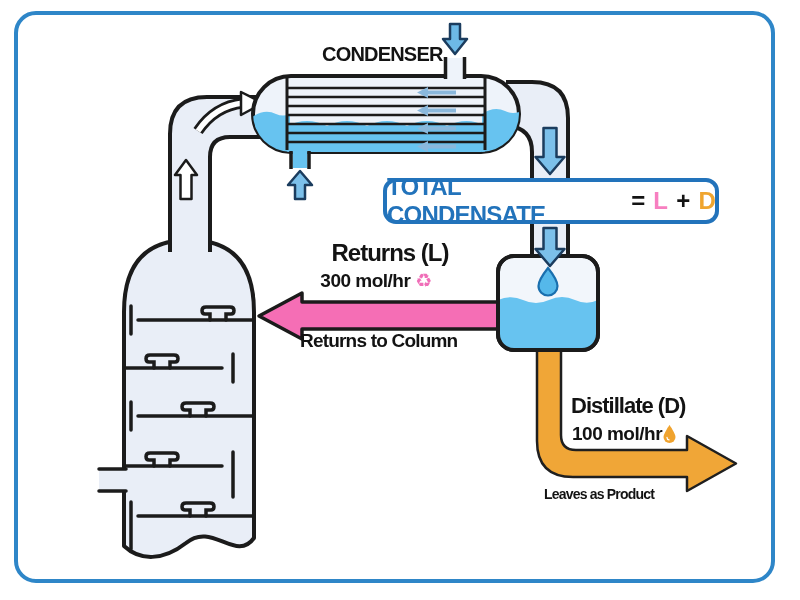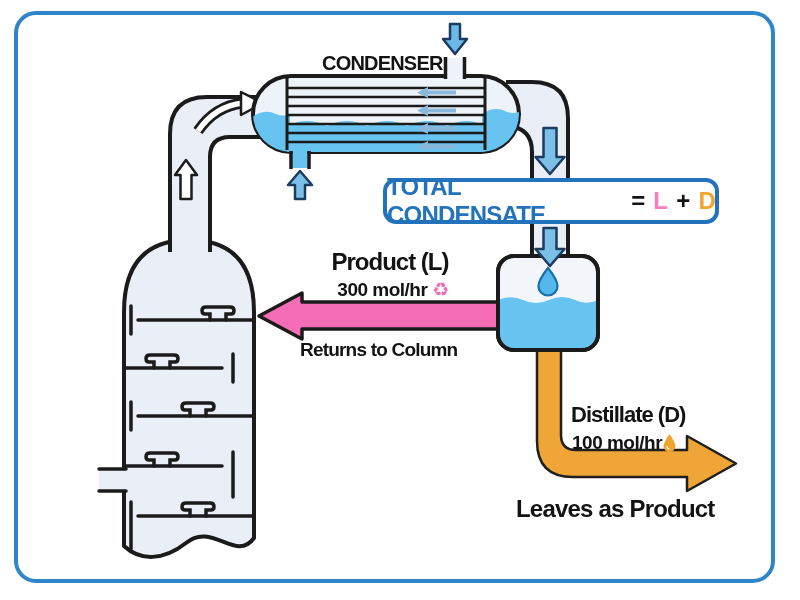--- a/index.html
+++ b/index.html
@@ -6,39 +6,39 @@
   body{
     width:800px;height:600px;background:#ffffff;position:relative;overflow:hidden;
     font-family:"Liberation Sans",sans-serif;color:#131313;
   }
   .abs{position:absolute;}
   .frame{
     left:14px;top:11px;width:761px;height:572px;
     border:4px solid #2e86c8;border-radius:22px;box-sizing:border-box;background:#ffffff;
   }
   svg.diagram{left:0;top:0;}
-  .txt{position:absolute;font-weight:bold;letter-spacing:-0.5px;line-height:1.05;white-space:nowrap;margin-top:9px;}
+  .txt{position:absolute;font-weight:bold;letter-spacing:-0.5px;line-height:1.05;white-space:nowrap;}
   .condenser-label{left:322px;top:44px;font-size:20px;letter-spacing:-0.8px;}
   .eq-box{
     left:383px;top:178px;width:336px;height:46px;box-sizing:border-box;
     border:4px solid #2273bb;border-radius:13px;background:#ffffff;
     display:flex;align-items:center;justify-content:center;gap:9px;
     font-weight:bold;font-size:24px;letter-spacing:-0.8px;
   }
   .eq-blue{color:#2273bb;}
   .eq-black{color:#131313;}
   .eq-pink{color:#f77fc0;}
   .eq-orange{color:#efa52f;}
   .reflux-title{left:290px;top:240px;width:200px;text-align:center;font-size:24px;letter-spacing:-1px;}
-  .reflux-rate{left:293px;top:271px;width:200px;text-align:center;font-size:19px;font-weight:bold;}
+  .reflux-rate{left:276px;top:271px;width:200px;text-align:center;font-size:19px;font-weight:bold;}
   .recycle{color:#f06eb8;font-family:"DejaVu Sans",sans-serif;font-size:19px;}
   .reflux-note{left:300px;top:331px;width:175px;text-align:left;font-size:19px;letter-spacing:-0.8px;}
   .dist-title{left:571px;top:394px;font-size:22px;letter-spacing:-1px;}
   .dist-rate{left:572px;top:424px;font-size:19px;display:flex;align-items:center;}
-  .dist-note{left:516px;top:487px;font-size:24px;letter-spacing:-0.8px;text-align:right;}
+  .dist-note{left:544px;top:487px;font-size:14px;letter-spacing:-0.8px;text-align:right;}
 </style>
 </head>
 <body>
 
 <div class="abs frame"></div>
 
 <svg class="abs diagram" width="800" height="600" viewBox="0 0 800 600">
 
   <g>
     <path d="M124,546 L124,312 Q124,240 189,240 Q254,240 254,312 L254,538
@@ -147,21 +147,21 @@
 <div class="txt condenser-label">CONDENSER</div>
 
 <div class="abs eq-box">
   <span class="eq-blue">TOTAL CONDENSATE</span>
   <span class="eq-black">=</span>
   <span class="eq-pink">L</span>
   <span class="eq-black">+</span>
   <span class="eq-orange">D</span>
 </div>
 
-<div class="txt reflux-title">Product (L)</div>
+<div class="txt reflux-title">Returns (L)</div>
 <div class="txt reflux-rate">
   <span>300 mol/hr</span>
   <span class="recycle">♻</span>
 </div>
 <div class="txt reflux-note">Returns to Column</div>
 
 <div class="txt dist-title">Distillate (D)</div>
 <div class="txt dist-rate">
   <span>100 mol/hr</span>
   <svg width="15" height="20" viewBox="0 0 15 20">

